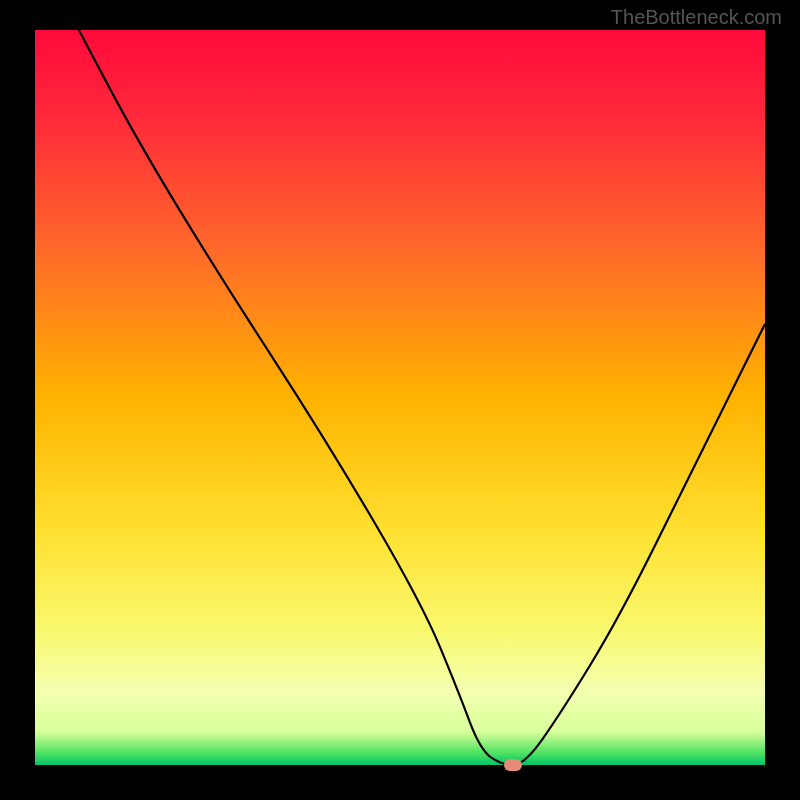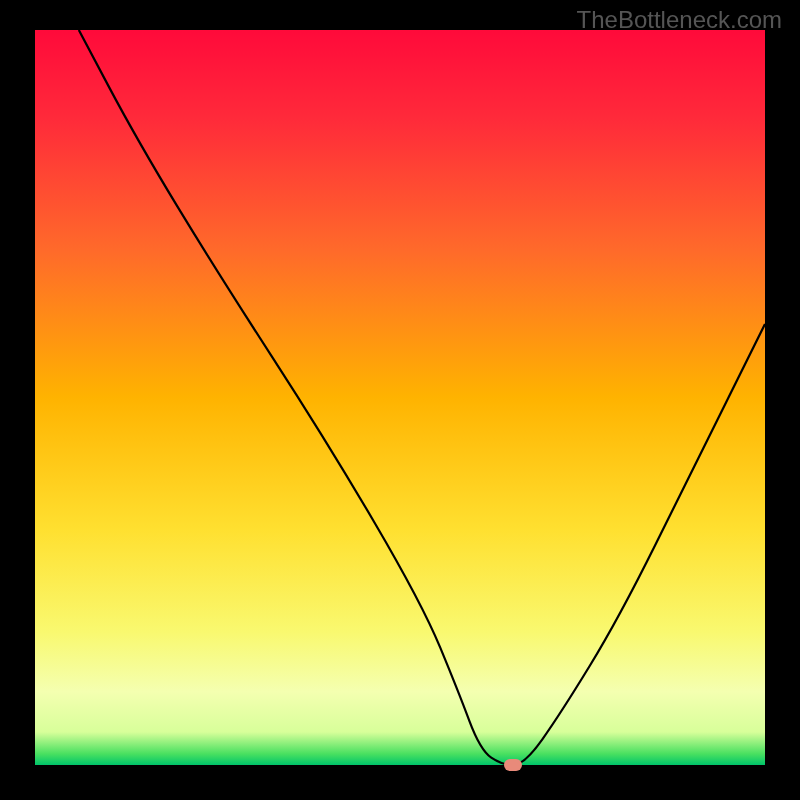--- a/index.html
+++ b/index.html
@@ -15,21 +15,21 @@
     position: relative;
     width: 800px;
     height: 800px;
     background: #000;
   }
   .watermark {
     position: absolute;
     top: 6px;
     right: 18px;
     color: #555;
-    font-size: 24px;
+    font-size: 20px;
     font-weight: 500;
     z-index: 10;
   }
   .plot-area {
     position: absolute;
     left: 35px;
     top: 30px;
     width: 730px;
     height: 735px;
   }

